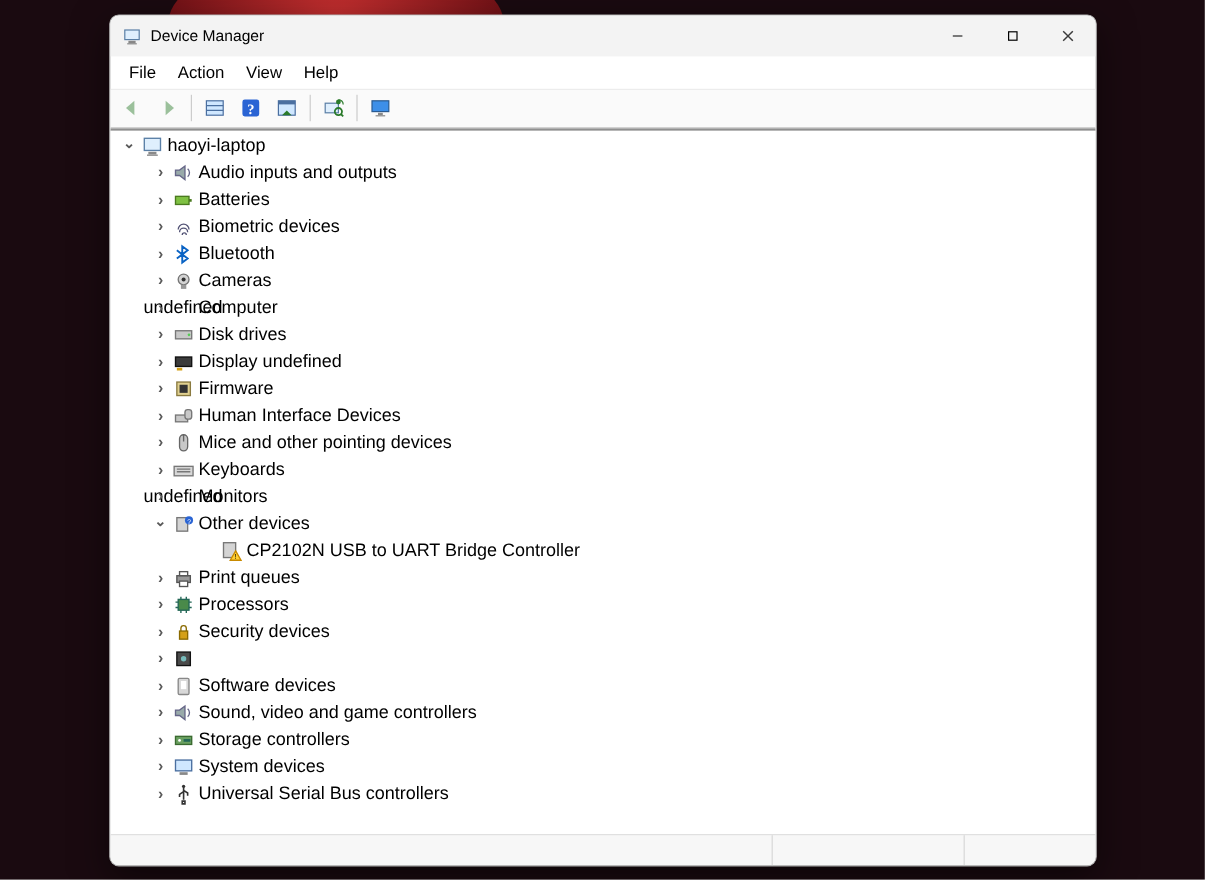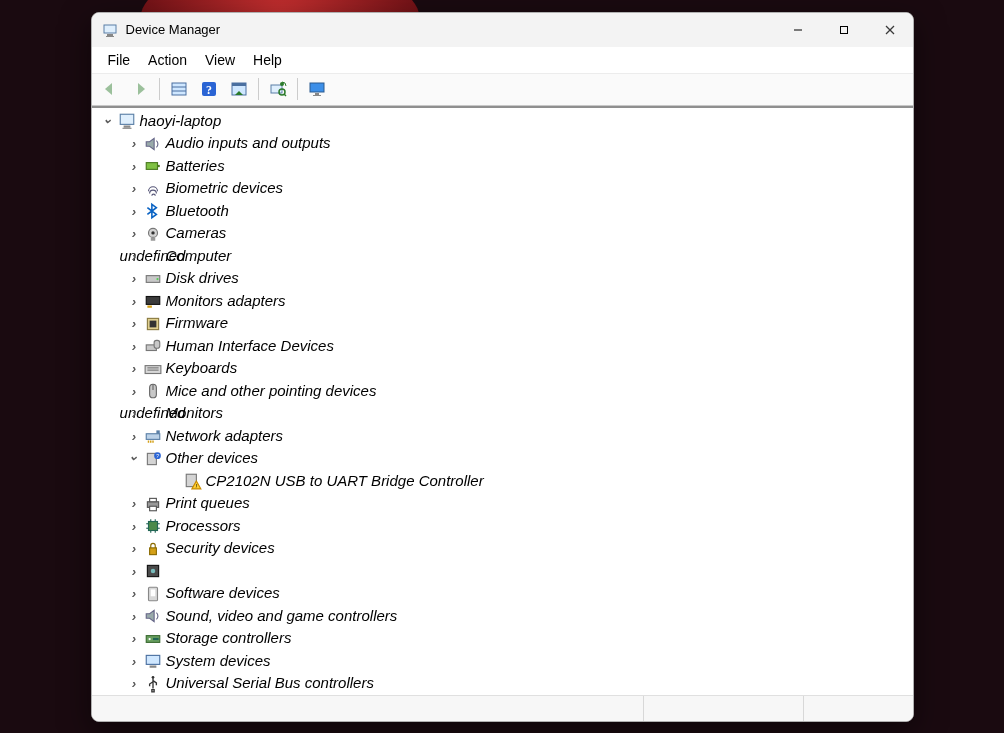--- a/index.html
+++ b/index.html
@@ -29,21 +29,21 @@
   .menubar .menuitem { padding: 2px 8px; color:#000; }
 
   
   .toolbar { height: 32px; display: flex; align-items: center; padding: 0 4px; gap: 2px; border-bottom: 1px solid #c7c7c7; background:#fafafa; }
   .tbtn { width: 28px; height: 26px; display:flex; align-items:center; justify-content:center; border:1px solid transparent; }
   .tsep { width:1px; height:22px; background:#ccc; margin:0 3px; }
   .tbtn svg { width:20px; height:20px; }
   .tbtn.disabled svg { opacity:.45; }
 
   
-  .body-area { flex:1; display:flex; position:relative;font-style:italic; }
+  .body-area { flex:1; display:flex; position:relative; }
   .tree-wrap { flex:1; border-top:2px solid #8f8f8f; display:flex; }
   .tree { flex:1; overflow:auto; background:#fff; padding: 2px 0 0 0; font-size:15px; color:#000; }
   .tree::-webkit-scrollbar { width: 16px; }
   .tree::-webkit-scrollbar-track { background:#f1f1f1; }
   .tree::-webkit-scrollbar-thumb { background:#c0c0c0; }
 
   .node { display:flex; align-items:center; height:22.5px; line-height:22.5px; padding-right:8px; white-space:nowrap; }
   .twisty { width:16px; height:16px; display:flex; align-items:center; justify-content:center; color:#5a5a5a; font-size:11px; text-align:center; margin-right: 0px; }
   .twisty.closed::before { content:"›"; font-weight:bold; transform: scale(1.2); }
   .twisty.open::before { content:"⌄"; transform: translateY(-2px) scale(1.1); font-weight:bold; }
@@ -238,80 +238,67 @@
             <span class="label">Disk drives</span>
           </div>
           <div class="node lvl1">
             <span class="twisty closed"></span>
             <span class="icon">
               <svg viewBox="0 0 16 16">
                 <rect x="2" y="4" width="12" height="7" fill="#3b3b3b" stroke="#111"></rect>
                 <rect x="3" y="12" width="4" height="2" fill="#d4a017"></rect>
               </svg>
             </span>
-            <span class="label">Monitors adapters</span>
+            <span class="label">Display undefined</span>
           </div>
           <div class="node lvl1">
             <span class="twisty closed"></span>
             <span class="icon">
               <svg viewBox="0 0 16 16">
                 <rect x="3" y="3" width="10" height="10" fill="#e0d090" stroke="#8a7a40"></rect>
                 <rect x="5" y="5" width="6" height="6" fill="#333"></rect>
               </svg>
             </span>
             <span class="label">Firmware</span>
           </div>
           <div class="node lvl1">
             <span class="twisty closed"></span>
             <span class="icon">
               <svg viewBox="0 0 16 16">
                 <rect x="2" y="7" width="9" height="5" fill="#c8c8c8" stroke="#777"></rect>
                 <rect x="9" y="3" width="5" height="7" rx="2" fill="#c8c8c8" stroke="#777"></rect>
               </svg>
             </span>
             <span class="label">Human Interface Devices</span>
+          </div>
+          <div class="node lvl1">
+            <span class="twisty closed"></span>
+            <span class="icon">
+              <svg viewBox="0 0 16 16">
+                <rect x="5" y="2" width="6" height="12" rx="3" fill="#c8c8c8" stroke="#666"></rect>
+                <line x1="8" y1="2" x2="8" y2="7" stroke="#666"></line>
+              </svg>
+            </span>
+            <span class="label">Mice and other pointing devices</span>
           </div>
           <div class="node lvl1">
             <span class="twisty closed"></span>
             <span class="icon">
               <svg viewBox="0 0 16 16">
                 <rect x="1" y="5" width="14" height="7" fill="#d8d8d8" stroke="#777"></rect>
                 <line x1="3" y1="7" x2="13" y2="7" stroke="#777"></line>
                 <line x1="3" y1="9" x2="13" y2="9" stroke="#777"></line>
               </svg>
             </span>
             <span class="label">Keyboards</span>
           </div>
           <div class="node lvl1">
             <span class="twisty closed"></span>
-            <span class="icon">
-              <svg viewBox="0 0 16 16">
-                <rect x="5" y="2" width="6" height="12" rx="3" fill="#c8c8c8" stroke="#666"></rect>
-                <line x1="8" y1="2" x2="8" y2="7" stroke="#666"></line>
-              </svg>
-            </span>
-            <span class="label">Mice and other pointing devices</span>
-          </div>
-          <div class="node lvl1">
-            <span class="twisty closed"></span>
             <span class="icon">undefined</span>
             <span class="label">Monitors</span>
-          </div>
-          <div class="node lvl1">
-            <span class="twisty closed"></span>
-            <span class="icon">
-              <svg viewBox="0 0 16 16">
-                <rect x="2" y="6" width="12" height="5" fill="#bcd2e8" stroke="#5a7fa6"></rect>
-                <rect x="11" y="3" width="3" height="3" fill="#5a7fa6"></rect>
-                <line x1="4" y1="12" x2="4" y2="14" stroke="#d4a017" stroke-width="1.3"></line>
-                <line x1="6" y1="12" x2="6" y2="14" stroke="#d4a017" stroke-width="1.3"></line>
-                <line x1="8" y1="12" x2="8" y2="14" stroke="#d4a017" stroke-width="1.3"></line>
-              </svg>
-            </span>
-            <span class="label">Network adapters</span>
           </div>
           <div class="node lvl1">
             <span class="twisty open"></span>
             <span class="icon">
               <svg viewBox="0 0 16 16">
                 <rect x="3" y="3" width="8" height="10" fill="#d4d4d4" stroke="#777"></rect>
                 <circle cx="12" cy="5" r="3" fill="#2a64d4"></circle>
                 <text x="12" y="7.5" font-size="5" fill="#fff" text-anchor="middle">?</text>
               </svg>
             </span>

